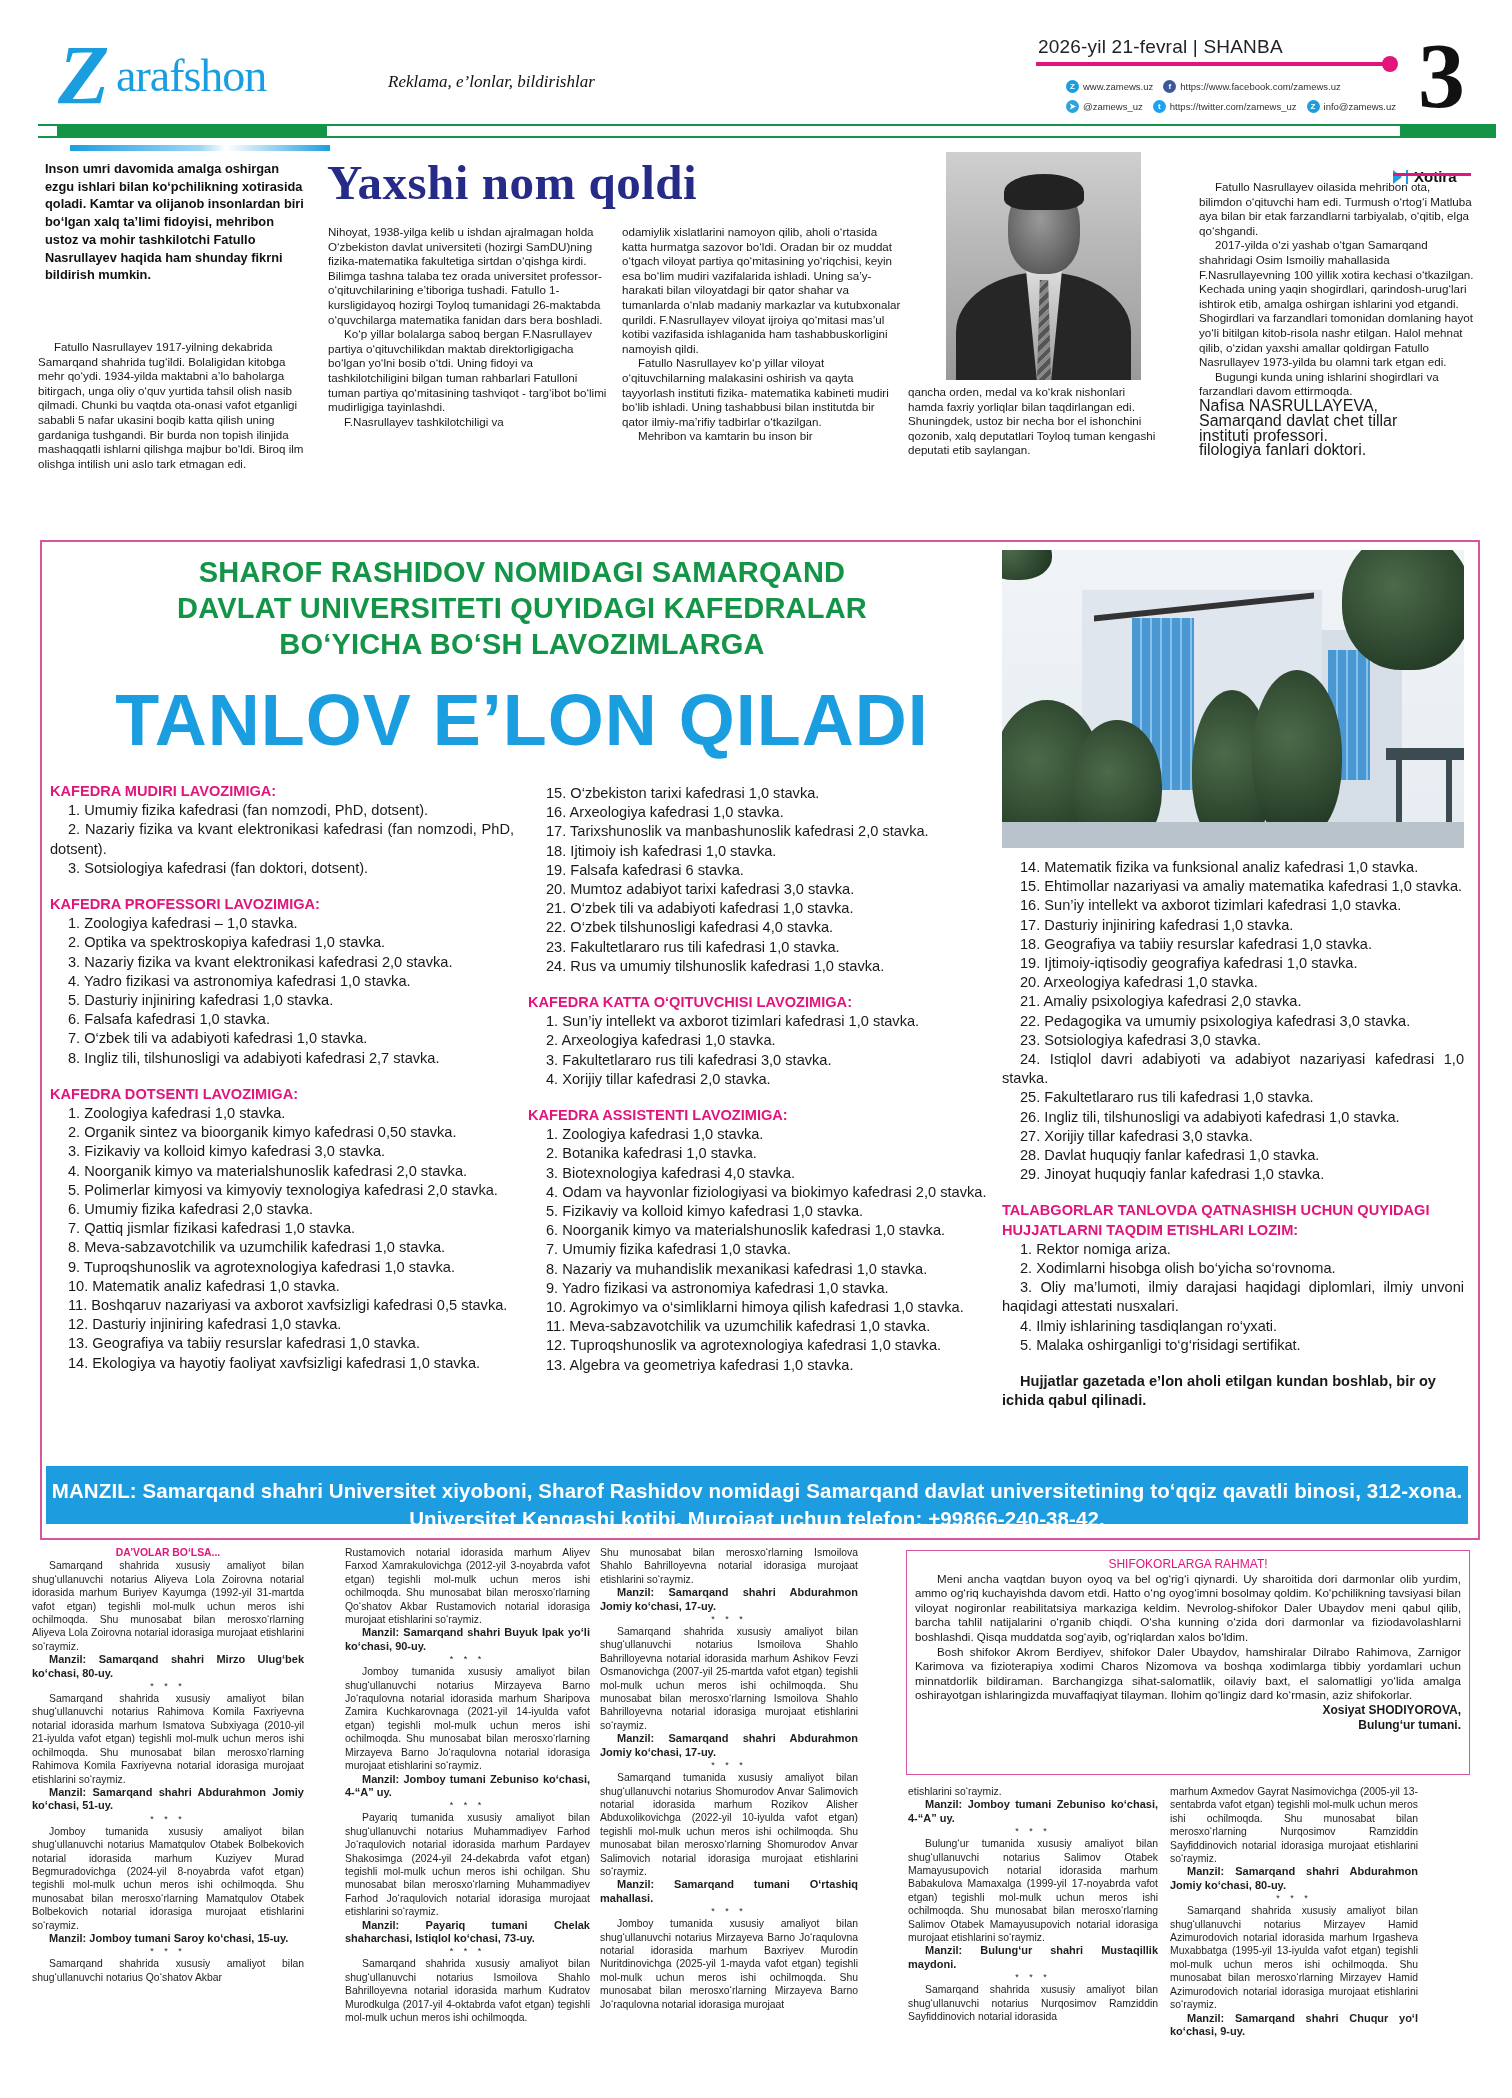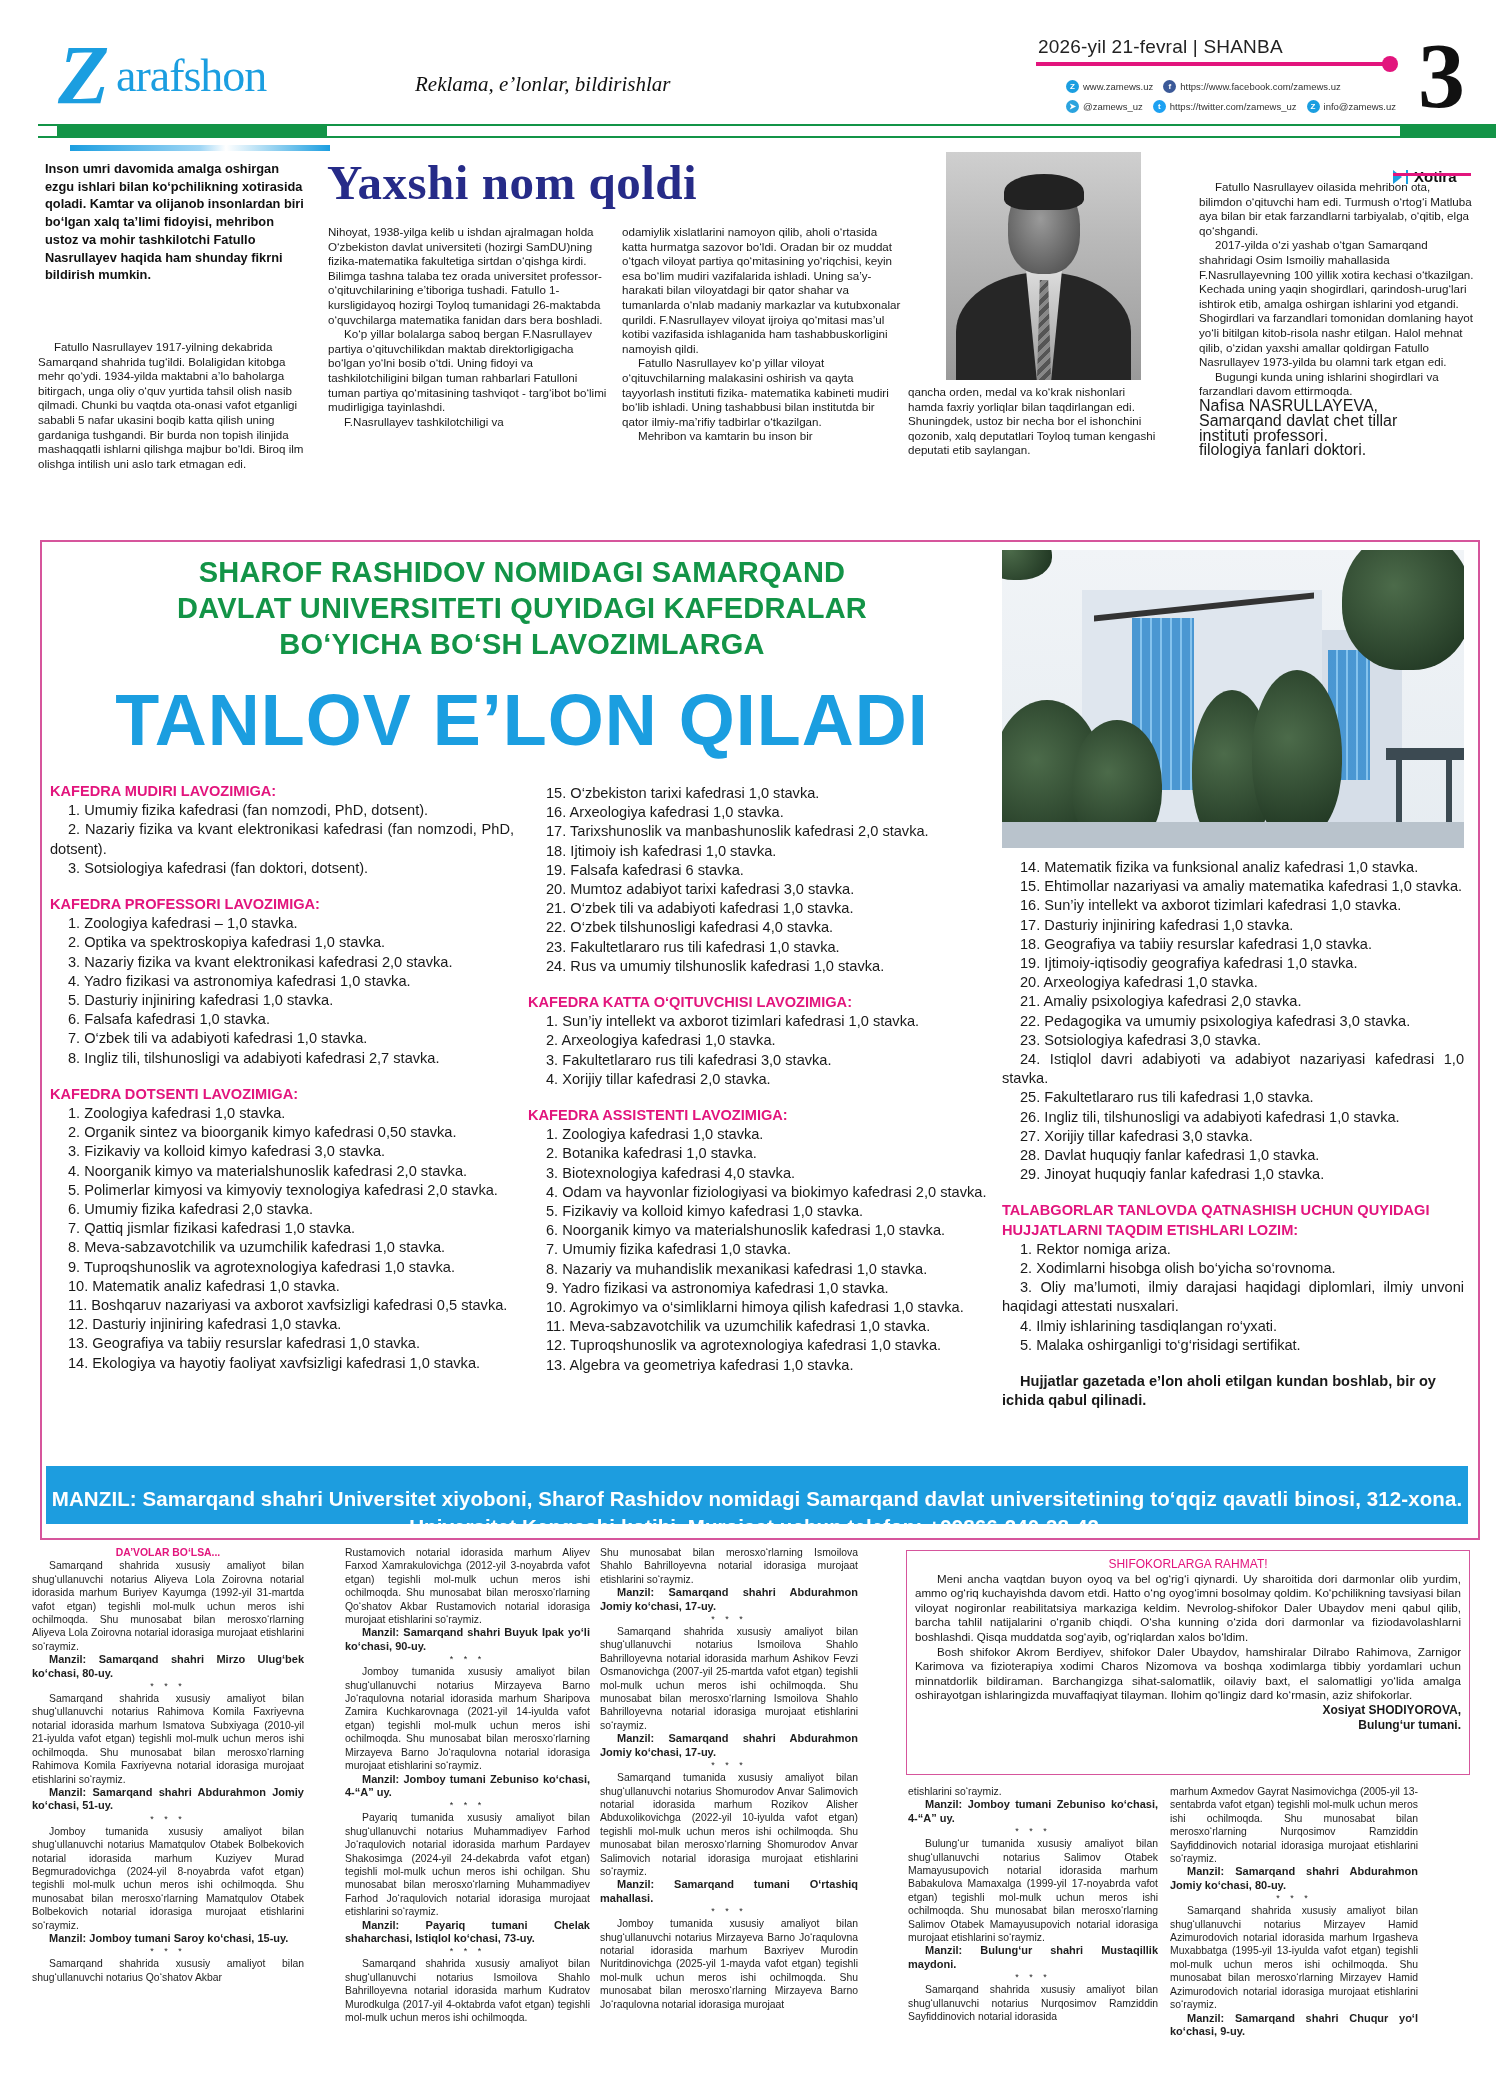--- a/index.html
+++ b/index.html
@@ -5,21 +5,21 @@
   * { box-sizing: border-box; margin: 0; padding: 0; }
   html, body { width: 1512px; height: 2098px; background: #ffffff; overflow: hidden; }
   body { font-family: "Liberation Sans", sans-serif; color: #1a1a1a; position: relative; }
 
   
   .masthead { position: absolute; left: 0; top: 0; width: 1512px; height: 145px; }
   .logo { position: absolute; left: 58px; top: 40px; width: 272px; height: 72px; }
   .logo-z { position: absolute; left: 0; top: 0; font-family: "Liberation Serif", serif; font-size: 84px; font-weight: bold; color: #1b9ee0; line-height: 72px; font-style: italic; letter-spacing: -8px; }
   .logo-text { position: absolute; left: 58px; top: 6px; font-family: "Liberation Serif", serif; font-size: 46px; color: #1b9ee0; line-height: 60px; letter-spacing: -1px; }
   .logo-underline { position: absolute; left: 12px; top: 105px; width: 260px; height: 6px; background: linear-gradient(90deg, #1b9ee0 0%, #9fd6f5 50%, #ffffff 60%, #1b9ee0 100%); }
-  .section-name { position: absolute; left: 415px; top: 72px; font-family: "Liberation Serif", serif; font-style: italic; font-size: 21px; color: #111; }
+  .section-name { position: absolute; left: 388px; top: 72px; font-family: "Liberation Serif", serif; font-style: italic; font-size: 17px; color: #111; }
   .dateline { position: absolute; left: 1038px; top: 36px; font-size: 19px; color: #222; letter-spacing: 0.2px; }
   .date-rule { position: absolute; left: 1036px; top: 62px; width: 350px; height: 4px; background: #e2157d; }
   .date-dot { position: absolute; left: 1382px; top: 56px; width: 16px; height: 16px; border-radius: 50%; background: #e2157d; }
   .page-num { position: absolute; left: 1418px; top: 32px; font-family: "Liberation Serif", serif; font-weight: bold; font-size: 94px; line-height: 86px; color: #111; }
   .contacts { position: absolute; left: 1066px; top: 76px; font-size: 9.5px; color: #333; }
   .contact-row { display: flex; gap: 10px; align-items: center; height: 20px; }
   .contact { display: flex; align-items: center; gap: 4px; }
   .cicon { width: 13px; height: 13px; border-radius: 50%; color: #fff; font-size: 8px; font-weight: bold; display: inline-flex; align-items: center; justify-content: center; }
   .ci-z { background: #1b9ee0; }
   .ci-f { background: #3b5998; }
@@ -71,21 +71,21 @@
 
   .ad-col { position: absolute; font-size: 14.6px; line-height: 19.2px; color: #1a1a1a; }
   .ad-col .sec { color: #e2157d; font-weight: bold; text-align: left; font-size: 14.6px; margin: 0 0 0 0; }
   .ad-col .it { text-indent: 18px; text-align: justify; }
   .ad-col .it-flush { text-indent: 0; padding-left: 18px; }
   .ad-col .gap { height: 17px; }
   .ad-c1 { left: 8px; top: 240px; width: 464px; }
   .ad-c2 { left: 486px; top: 242px; width: 466px; }
   .ad-c3 { left: 960px; top: 316px; width: 462px; }
   .ad-c3 .note { font-weight: bold; text-indent: 18px; font-size: 14.6px; }
-  .manzil-bar { position: absolute; left: 4px; top: 924px; width: 1422px; height: 58px; background: #1d9ddf; color: #fff; font-weight: bold; font-size: 20.5px; line-height: 28px; text-align: center; padding-top: 19px; letter-spacing: 0.1px; }
+  .manzil-bar { position: absolute; left: 4px; top: 924px; width: 1422px; height: 58px; background: #1d9ddf; color: #fff; font-weight: bold; font-size: 20.5px; line-height: 28px; text-align: center; padding-top: 11px; letter-spacing: 0.1px; }
 
   
   .notice-col { position: absolute; font-size: 10.4px; line-height: 13.4px; color: #1e1e1e; text-align: justify; }
   .notice-col p { text-indent: 17px; }
   .notice-col .mz { font-weight: bold; text-indent: 17px; font-size: 11px; }
   .notice-col .stars { text-align: center; font-size: 9px; letter-spacing: 4px; line-height: 12px; }
   .notice-title { color: #e2157d; font-weight: bold; text-align: center; font-size: 10.4px; }
   .n1 { left: 32px; top: 1546px; width: 272px; }
   .n2 { left: 345px; top: 1546px; width: 245px; }
   .n3 { left: 600px; top: 1546px; width: 258px; }

